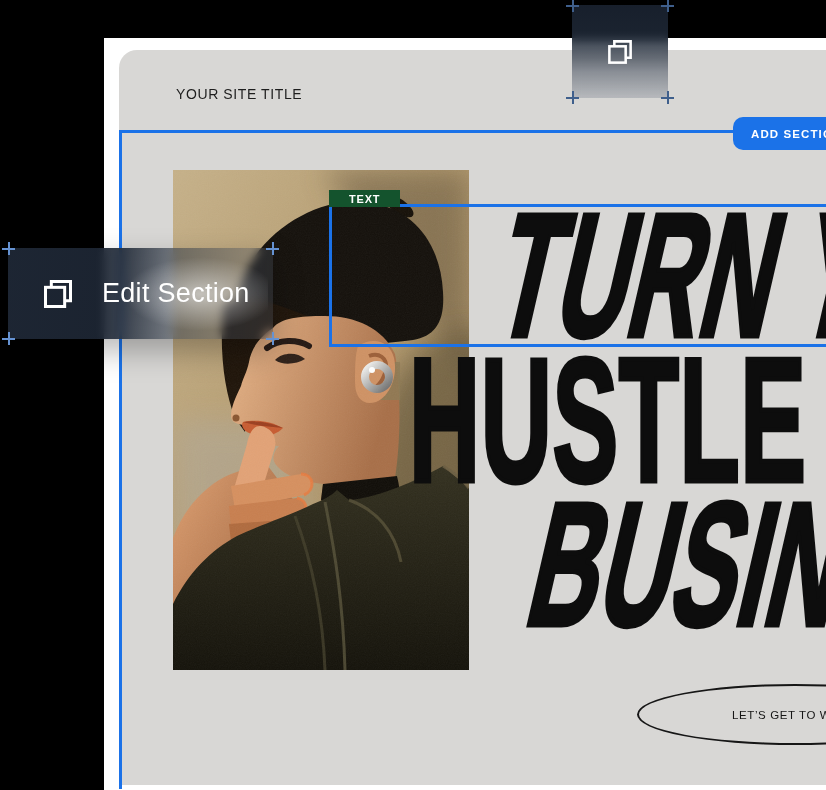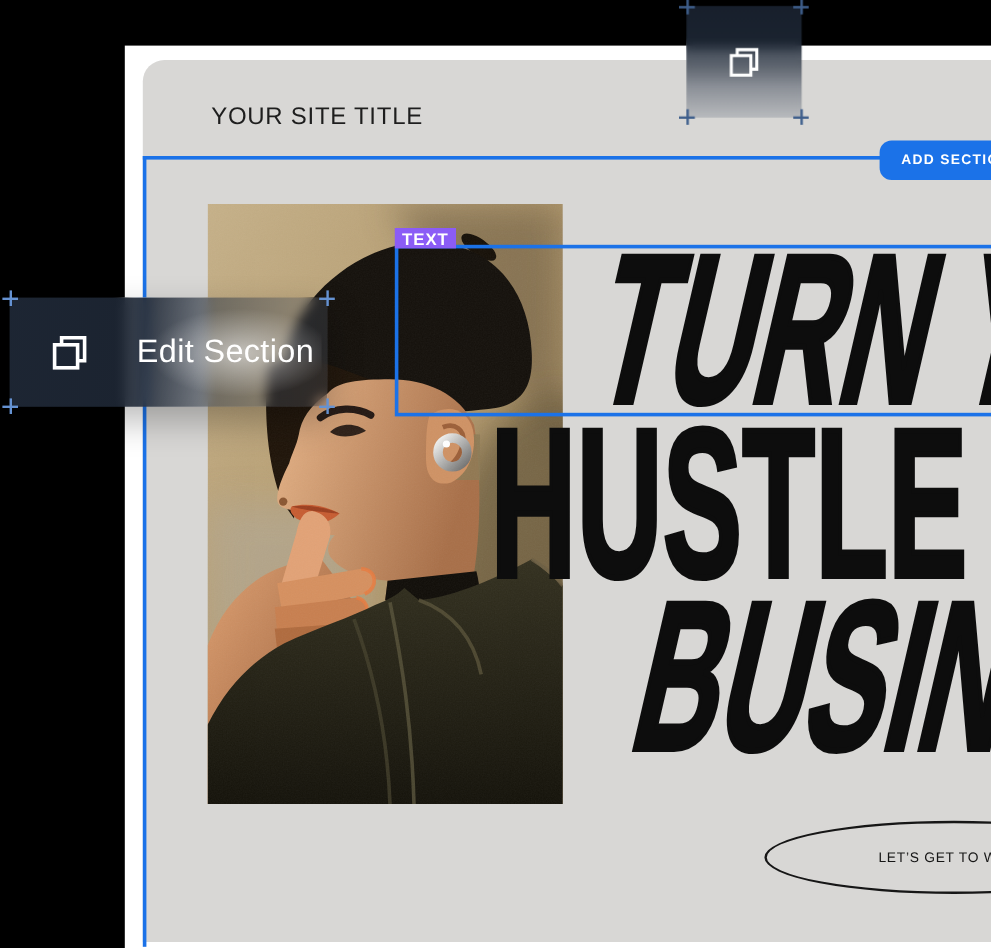--- a/index.html
+++ b/index.html
@@ -8,21 +8,21 @@
 
   
   .black-top{position:absolute;left:0;top:0;width:826px;height:38px;background:#000;}
   .black-left{position:absolute;left:0;top:0;width:104px;height:790px;background:#000;}
 
   
   .card{position:absolute;left:112px;top:41px;width:714px;height:749px;background:#fff;
         border-top-left-radius:26px;}
   .site-canvas{position:absolute;left:119px;top:50px;width:707px;height:735px;
         background:#d8d7d5;border-top-left-radius:18px;}
-  .site-title{position:absolute;left:176px;top:86px;font-size:20px;letter-spacing:.6px;
+  .site-title{position:absolute;left:176px;top:86px;font-size:14px;letter-spacing:.6px;
         color:#1e1e1e;}
 
   
   .section-border{position:absolute;left:119px;top:130px;width:710px;height:656px;
         border-top:3px solid #1b72e8;border-left:3px solid #1b72e8;}
   .add-section-btn{position:absolute;left:733px;top:117px;height:33px;padding:0 18px;
         background:#1b72e8;border-radius:10px;display:flex;align-items:center;
         color:#fff;font-size:11.5px;font-weight:bold;letter-spacing:1.1px;white-space:nowrap;}
 
   .add-block-btn{position:absolute;left:141px;top:152px;height:41px;padding:0 17px;
@@ -41,22 +41,22 @@
       -webkit-text-stroke:5px #0d0d0d;letter-spacing:1px;white-space:pre;transform-origin:0 0;}
   .hl.it{transform:skewX(-13deg) scaleX(.56);}
   .hl.up{transform:scaleX(.56);}
   .hl1{left:524px;top:187px;}
   .hl2{left:409px;top:332px;}
   .hl3{left:556px;top:476px;}
 
   
   .text-block-border{position:absolute;left:329px;top:204px;width:560px;height:137px;
         border:3px solid #1b72e8;}
-  .text-tag{position:absolute;left:329px;top:190px;height:17px;padding:0 6px;
-        background:#8b5cf6;color:#fff;font-size:14px;font-weight:bold;letter-spacing:.8px;
+  .text-tag{position:absolute;left:329px;top:190px;height:17px;padding:0 20px;
+        background:#14532d;color:#fff;font-size:11px;font-weight:bold;letter-spacing:.8px;
         display:flex;align-items:center;}
 
   
   .cta-ellipse{position:absolute;left:637px;top:684px;width:312px;height:57px;
         border:2px solid #161616;border-radius:50%;display:flex;align-items:center;
         justify-content:center;color:#161616;font-size:11.5px;letter-spacing:.6px;
         white-space:nowrap;}
 
   
   .dup-handle{position:absolute;left:572px;top:5px;width:96px;height:93px;
@@ -64,21 +64,21 @@
                    rgba(66,76,92,.52) 72%,rgba(120,128,142,.34) 100%);
         -webkit-backdrop-filter:blur(4px);backdrop-filter:blur(4px);
         display:flex;align-items:center;justify-content:center;}
 
   
   .edit-tooltip{position:absolute;left:8px;top:248px;width:265px;height:91px;
         background:linear-gradient(95deg,rgba(30,39,53,.96) 0%,rgba(30,39,53,.9) 42%,
                    rgba(46,56,70,.55) 64%,rgba(82,90,104,.3) 100%);
         -webkit-backdrop-filter:blur(5px);backdrop-filter:blur(5px);
         box-shadow:0 12px 28px rgba(0,0,0,.28);
-        display:flex;align-items:center;gap:36px;padding-left:30px;box-sizing:border-box;}
+        display:flex;align-items:center;gap:24px;padding-left:30px;box-sizing:border-box;}
   .edit-glow{position:absolute;left:110px;top:6px;width:150px;height:80px;
         background:radial-gradient(ellipse at 55% 50%,rgba(255,255,255,.55),rgba(255,255,255,0) 65%);
         pointer-events:none;}
   .edit-label{position:relative;color:#fff;font-size:27px;letter-spacing:.3px;}
 
   
   .pm{position:absolute;width:13px;height:13px;}
   .pm::before{content:"";position:absolute;left:0;right:0;top:5.5px;height:2px;background:currentColor;}
   .pm::after{content:"";position:absolute;top:0;bottom:0;left:5.5px;width:2px;background:currentColor;}
   .pm.tl{left:-6px;top:-6px;} .pm.tr{right:-6px;top:-6px;}

